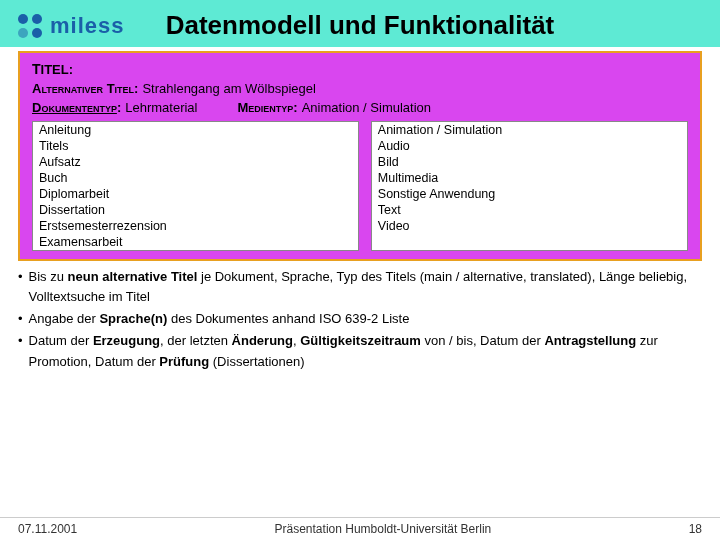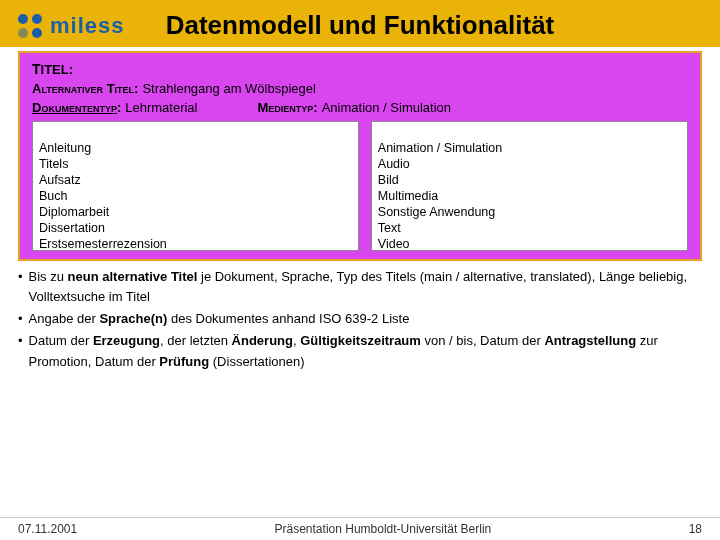--- a/index.html
+++ b/index.html
@@ -11,21 +11,21 @@
       font-size: 13px;
       overflow: hidden;
       position: relative;
     }
 
     
     #header {
       display: flex;
       align-items: center;
       padding: 10px 18px 6px 18px;
-      background: #eab308;
+      background: #5eead4;
     }
     .logo-area {
       display: flex;
       align-items: center;
       gap: 8px;
       width: 120px;
     }
     .logo-dots {
       display: grid;
       grid-template-columns: 10px 10px;
@@ -93,21 +93,21 @@
       display: flex;
       gap: 12px;
       margin-top: 6px;
     }
     .list-box {
       border: 1px solid #888;
       background: #fff;
       width: 340px;
       height: 130px;
       overflow-y: auto;
-      padding: 18px 4px;
+      padding: 0 4px;
       font-size: 12.5px;
     }
     .list-box.right {
       width: 330px;
     }
     .list-item {
       padding: 1px 2px;
       cursor: default;
       white-space: nowrap;
     }
@@ -183,21 +183,21 @@
     <span class="field-value">Strahlengang am Wölbspiegel</span>
   </div>
 
   <div class="two-col-row">
     <div class="col">
       <span class="field-label">
         <span style="font-variant:small-caps;font-size:13px;text-decoration:underline;">Dokumententyp</span>:
       </span>
       <span class="field-value">Lehrmaterial</span>
     </div>
-    <div class="col" style="margin-left:40px;justify-content:space-between;">
+    <div class="col" style="margin-left:20px;justify-content:space-between;">
       <span class="field-label">
         <span style="font-variant:small-caps;font-size:13px;">Medientyp</span>:
       </span>
       <span class="field-value">Animation / Simulation</span>
     </div>
   </div>
 
   <div class="lists-area">
     <div class="list-box" id="left-list">
         <div class="list-item">Anleitung</div>

